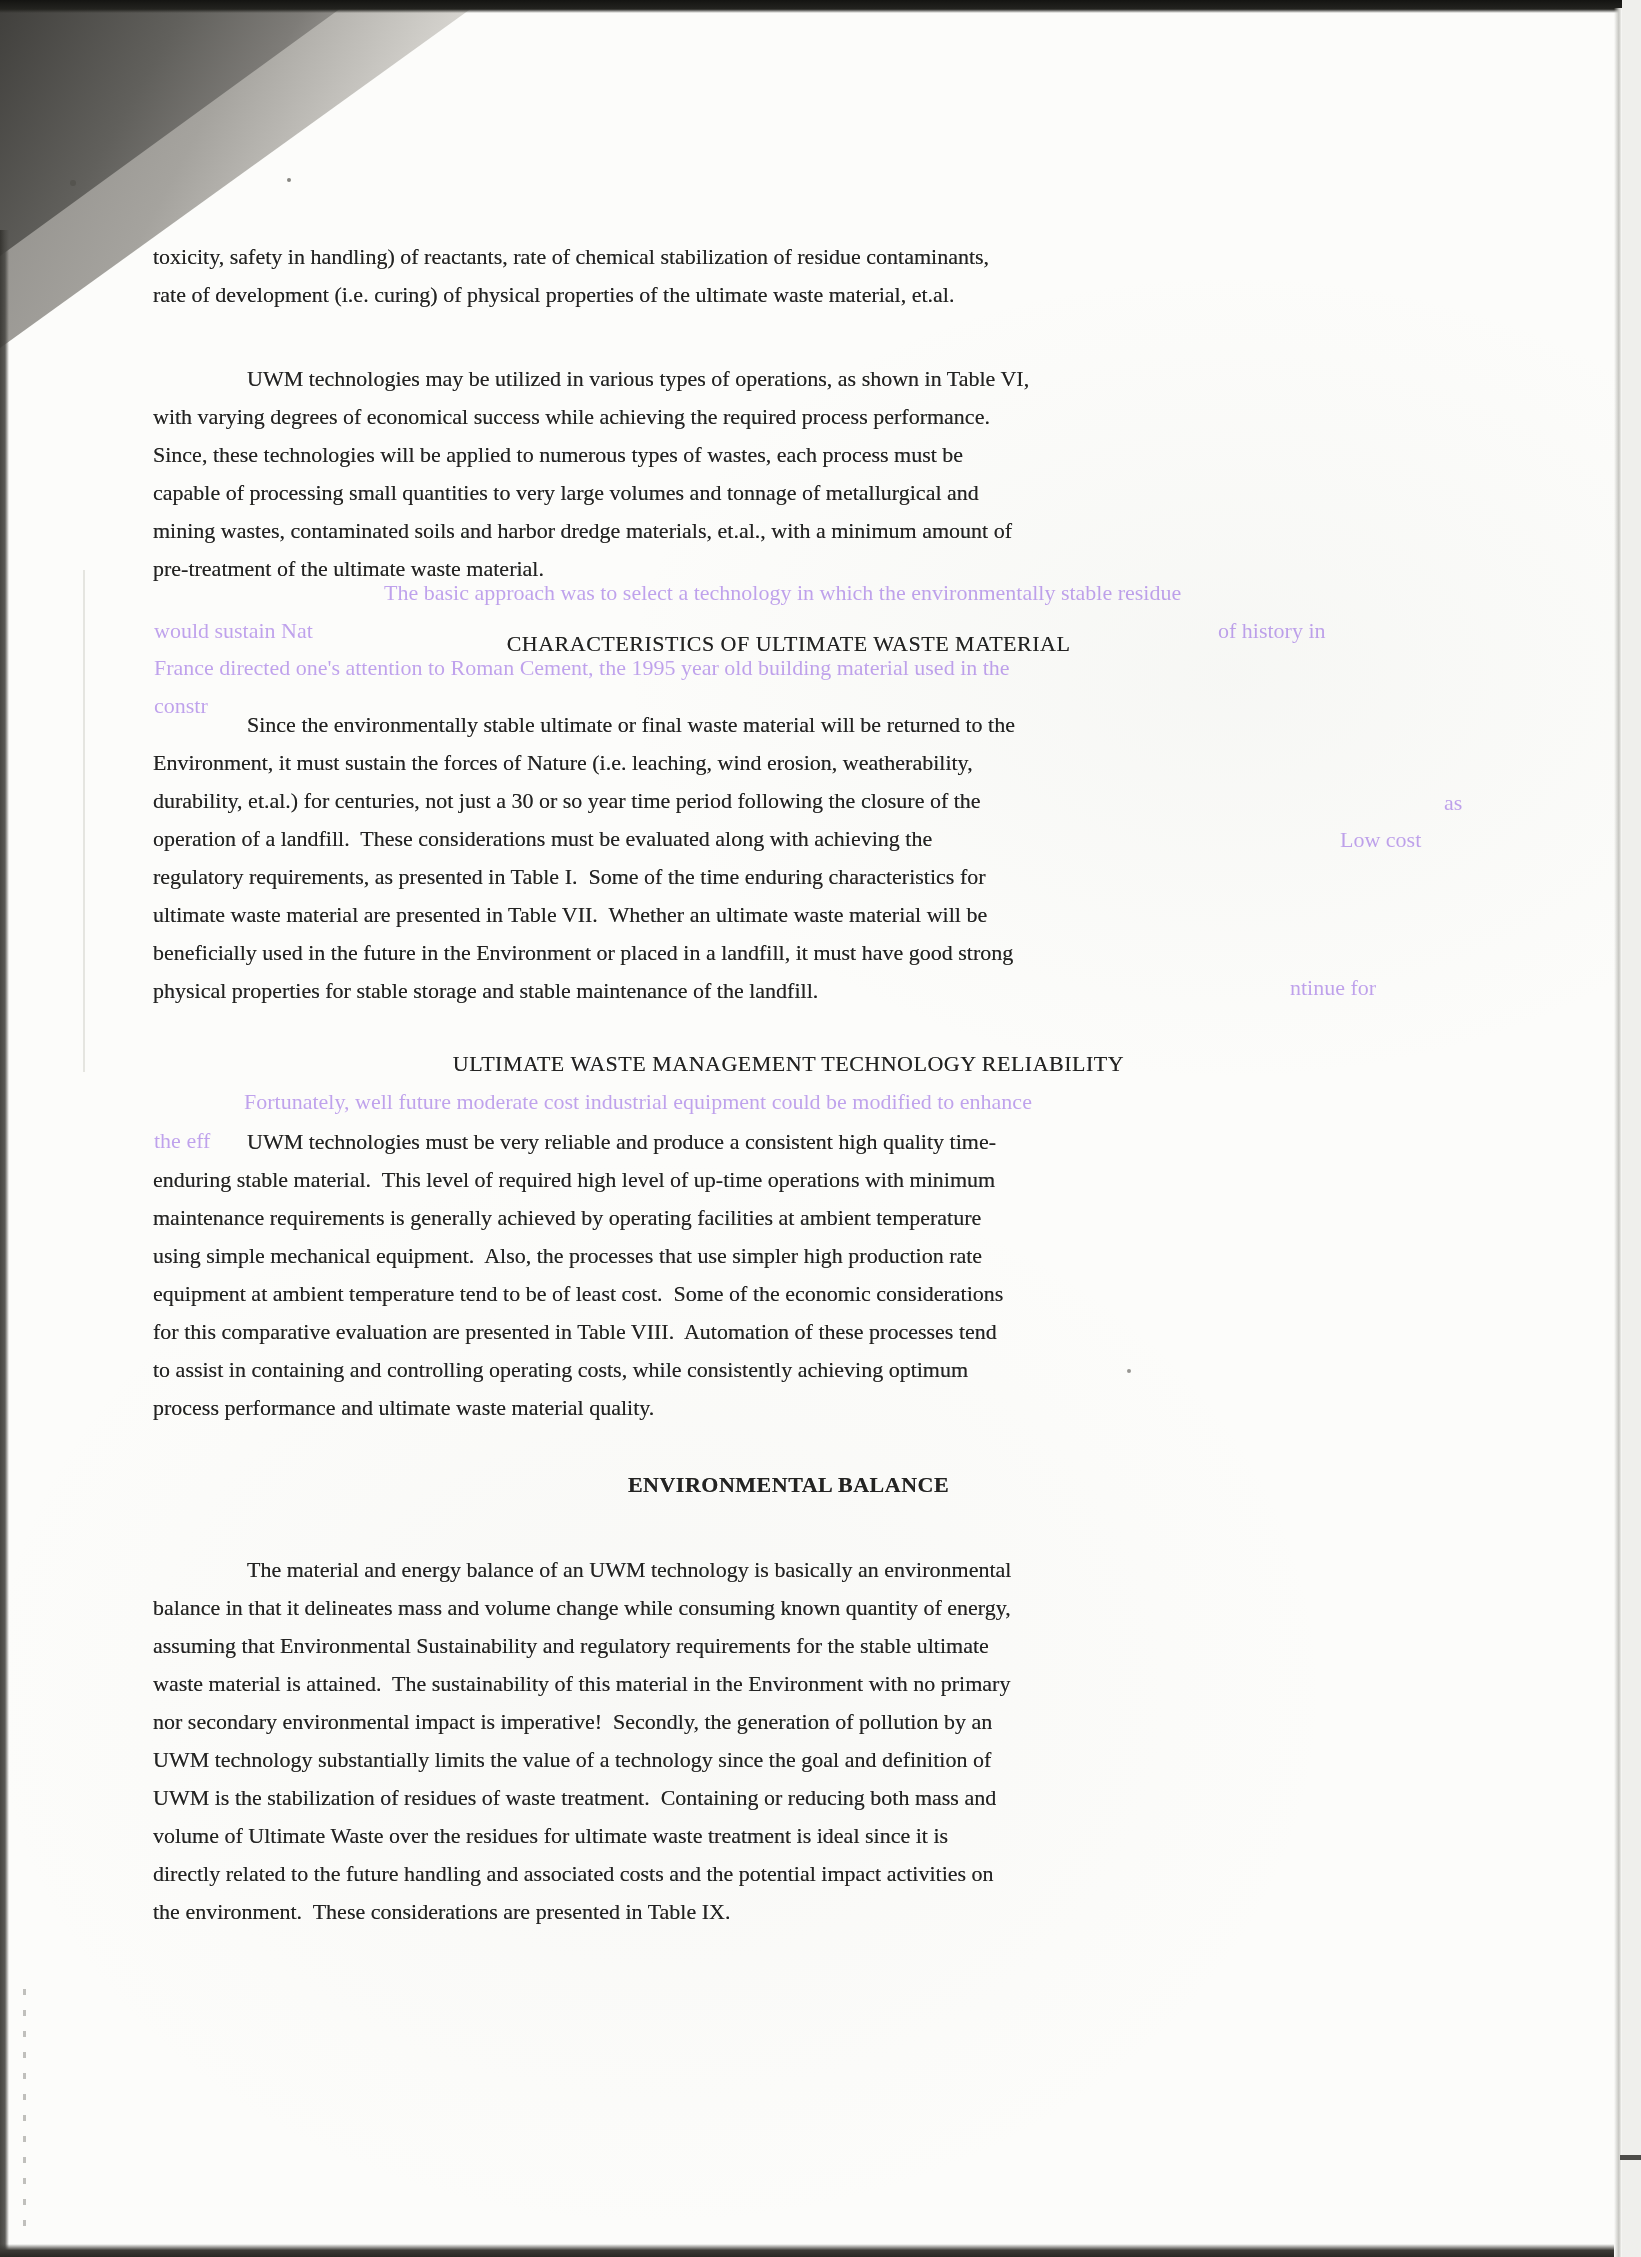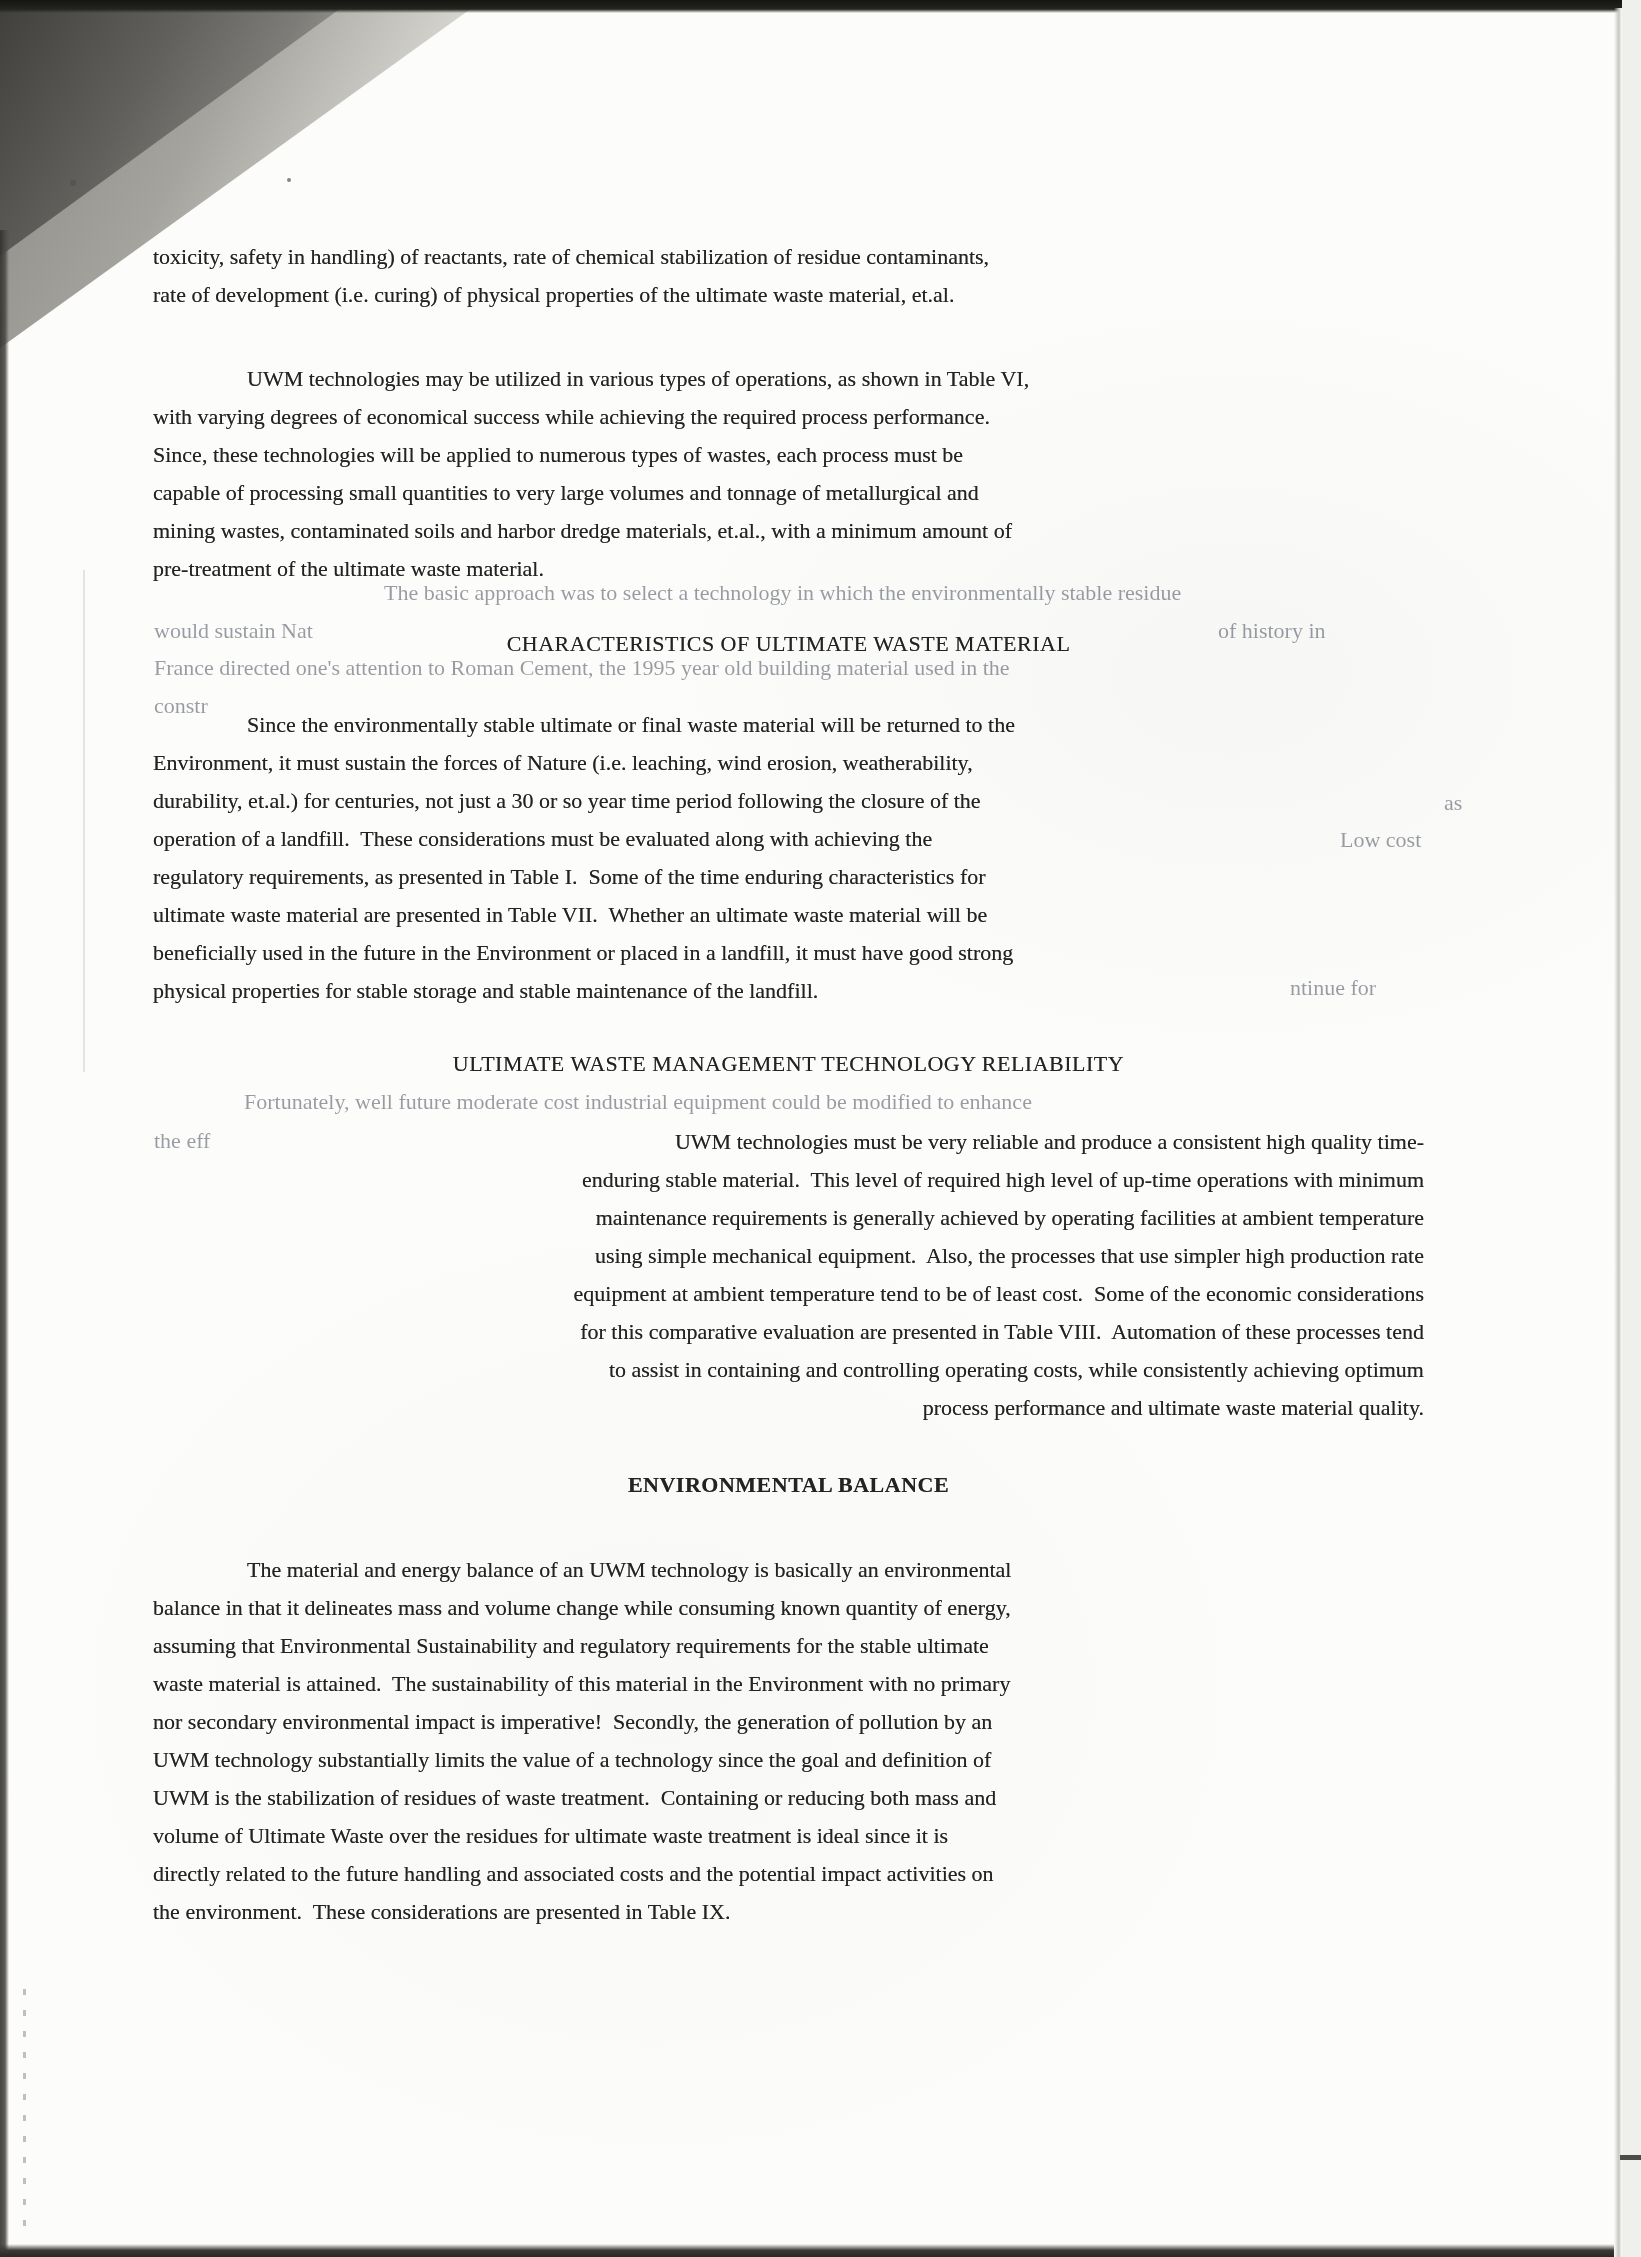--- a/index.html
+++ b/index.html
@@ -35,28 +35,28 @@
     text-align: center;
     font-weight: normal;
     letter-spacing: 0.5px;
     margin: 0;
   }
   .p0 { top: 238px; }
   .p1 { top: 360px; }
   .h1pos { top: 625px; }
   .p2 { top: 706px; }
   .h2pos { top: 1045px; }
-  .p3 { top: 1123px; text-align: right; }
+  .p3 { top: 1123px; }
   .h3pos { top: 1466px; font-weight: bold; }
   .p4 { top: 1551px; }
 
   
   .ghost {
     width: auto;
-    color: #0f172a;
+    color: #6d28d9;
     opacity: 0.42;
     filter: blur(0.7px);
     text-shadow: none;
   }
   .g0 { left: 384px;  top: 574px;  }
   .g1 { left: 154px;  top: 612px;  }
   .g2 { left: 1218px; top: 612px;  }
   .g3 { left: 154px;  top: 649px;  }
   .g4 { left: 154px;  top: 687px;  }
   .g5 { left: 1444px; top: 784px;  }

